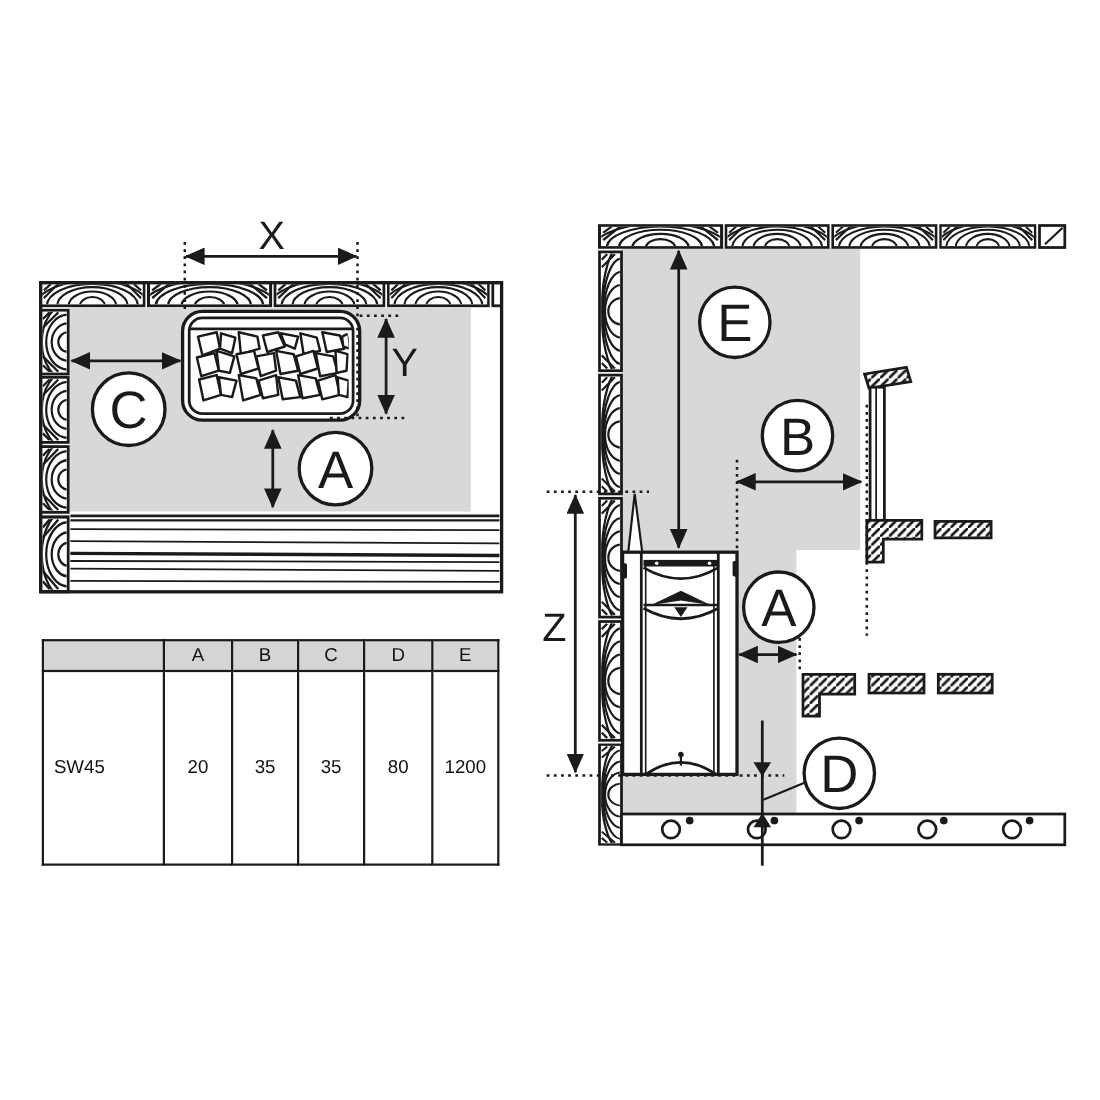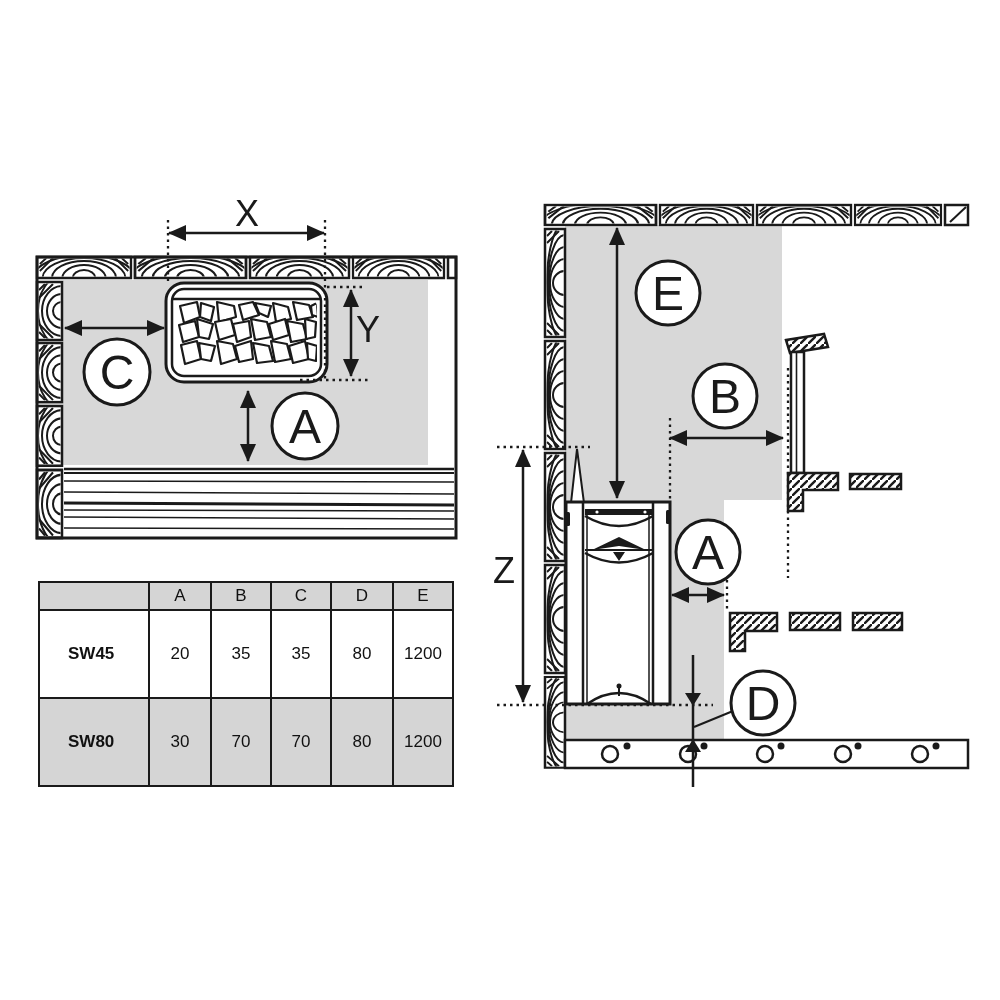--- a/index.html
+++ b/index.html
@@ -7,21 +7,21 @@
           font-family:"Liberation Sans",sans-serif;}
   #diagram-svg{position:absolute;left:0;top:0;}
   svg text{fill:#1a1a1a;font-family:"Liberation Sans",sans-serif;}
   .dim-label{font-size:36px;}
   .circle-letter{font-size:48px;text-anchor:middle;}
   
   #dim-table{position:absolute;left:38px;top:581px;width:414px;height:206px;
              border-collapse:collapse;table-layout:fixed;font-size:17px;color:#111;}
   #dim-table th,#dim-table td{border:2px solid #1a1a1a;padding:0;height:25.75px;
              text-align:center;font-weight:400;overflow:hidden;}
-  #dim-table td.model{text-align:left;padding-left:28px;font-weight:bold;}
+  #dim-table td.model{text-align:left;padding-left:9px;}
   #dim-table thead tr{background:#d5d5d5;}
   #dim-table tbody tr:nth-child(even){background:#d5d5d5;}
   #dim-table tbody tr:nth-child(odd){background:#ffffff;}
 </style>
 </head>
 <body>
 
 <div id="canvas">
 
 <svg id="diagram-svg" width="1000" height="1000" viewBox="0 0 1000 1000">
@@ -315,24 +315,16 @@
   </thead>
   <tbody>
     <tr>
       <td class="model">SW45</td>
       <td>20</td>
       <td>35</td>
       <td>35</td>
       <td>80</td>
       <td>1200</td>
     </tr>
-    <tr>
-      <td class="model">SW80</td>
-      <td>30</td>
-      <td>70</td>
-      <td>70</td>
-      <td>80</td>
-      <td>1200</td>
-    </tr>
   </tbody>
 </table>
 
 </div>
 
 </body></html>

